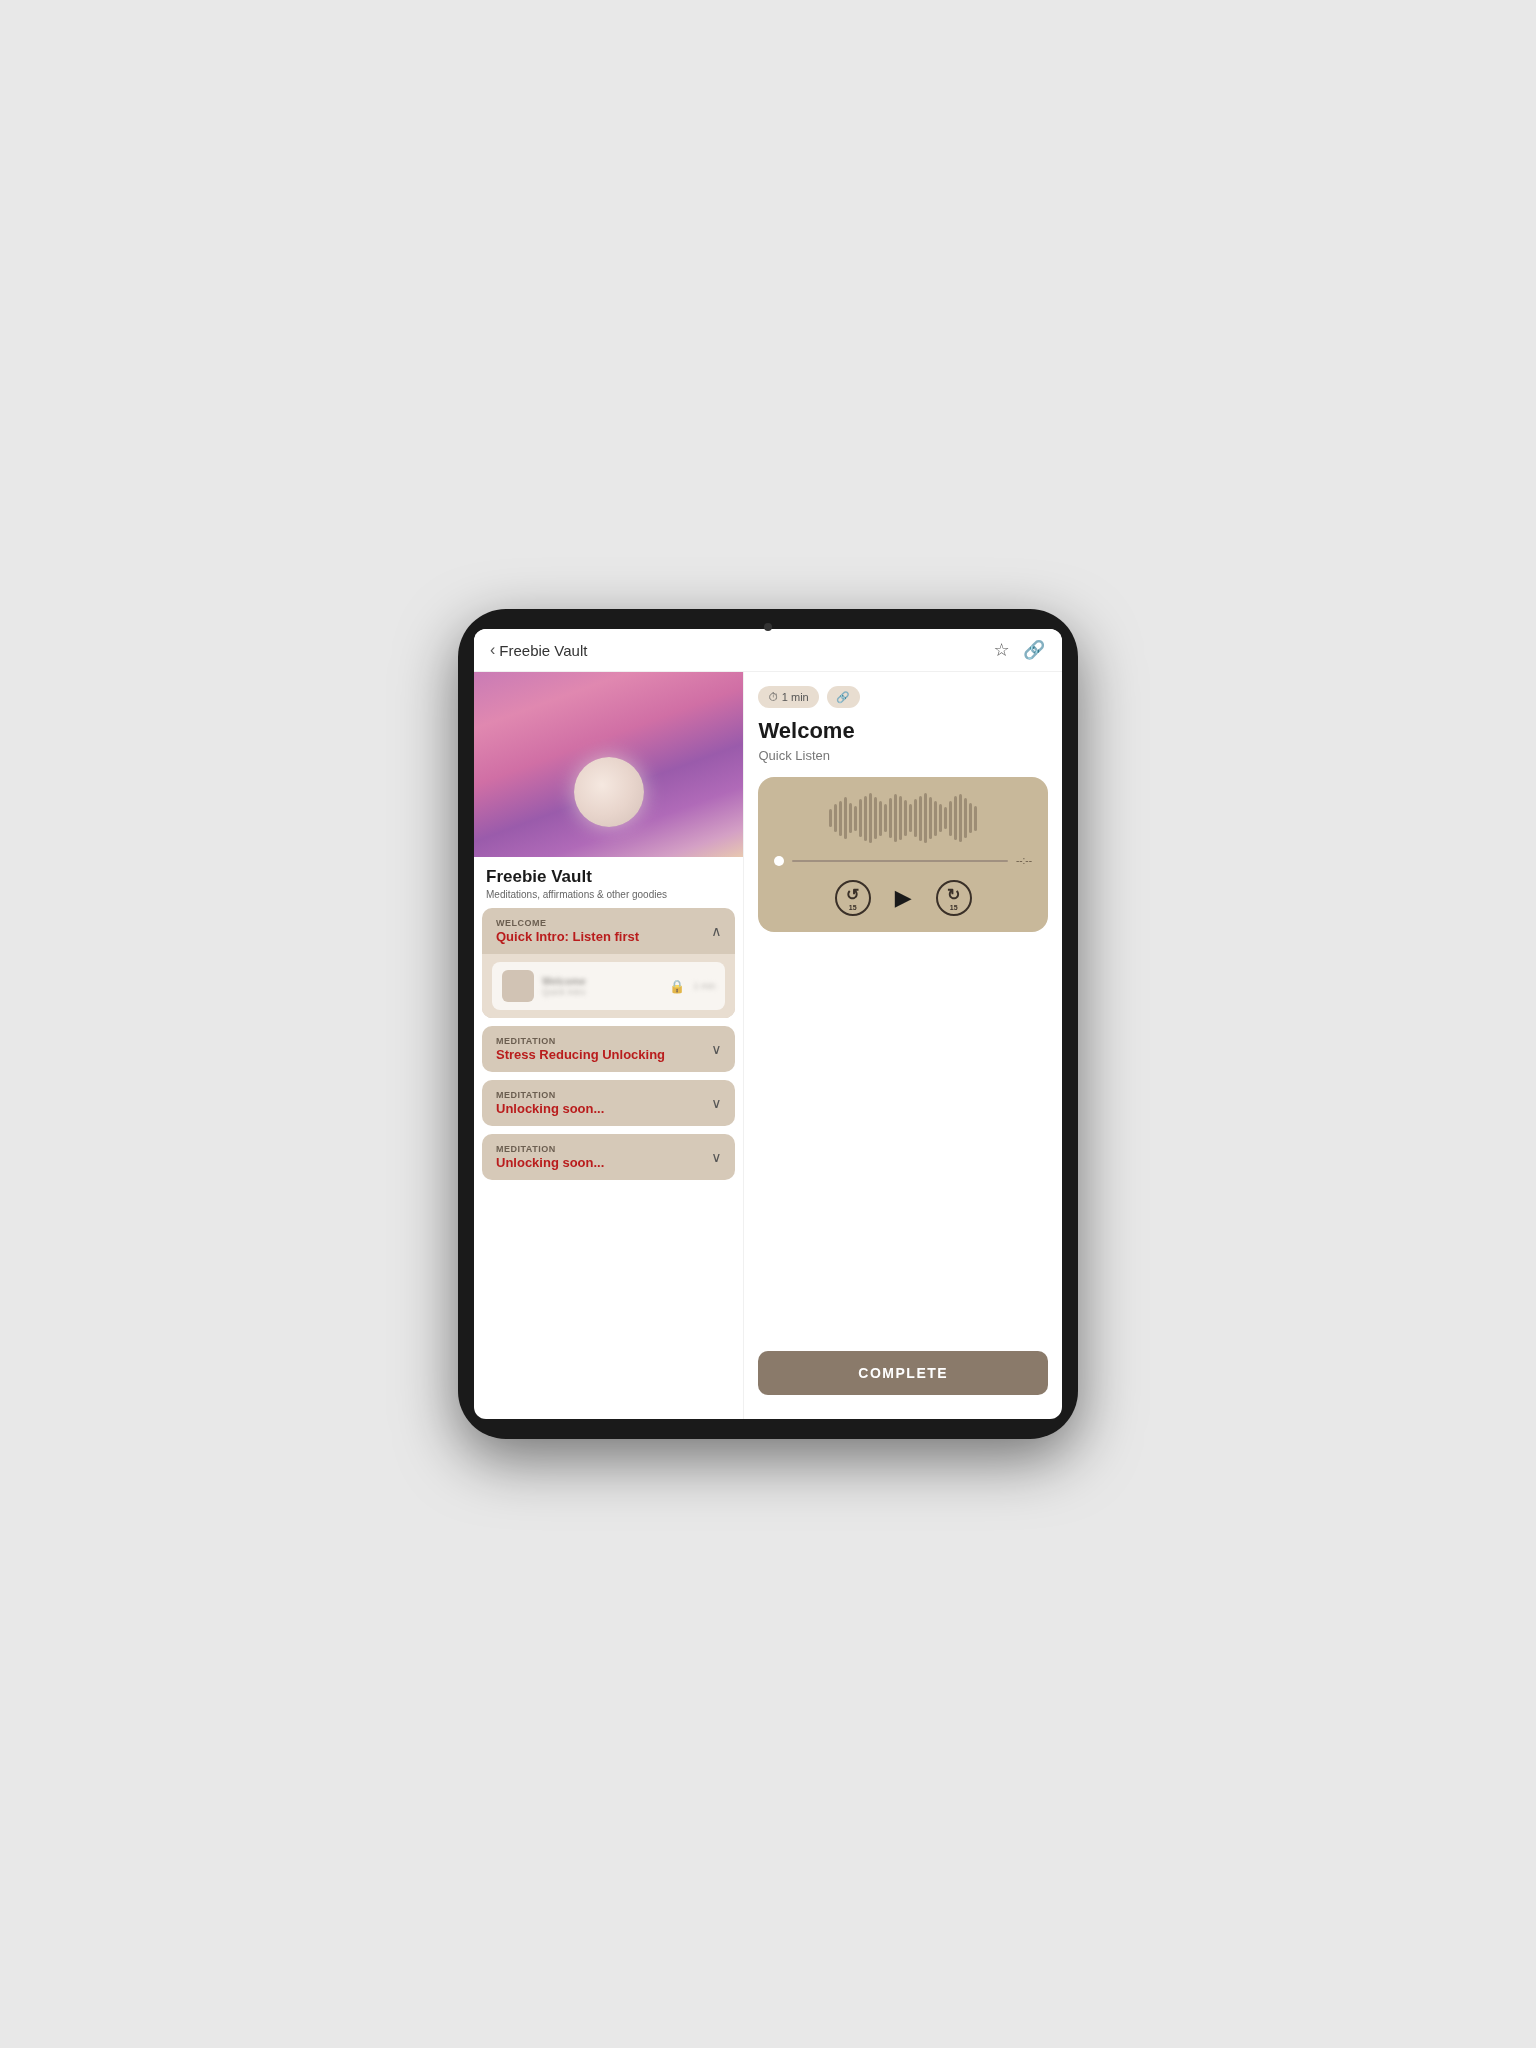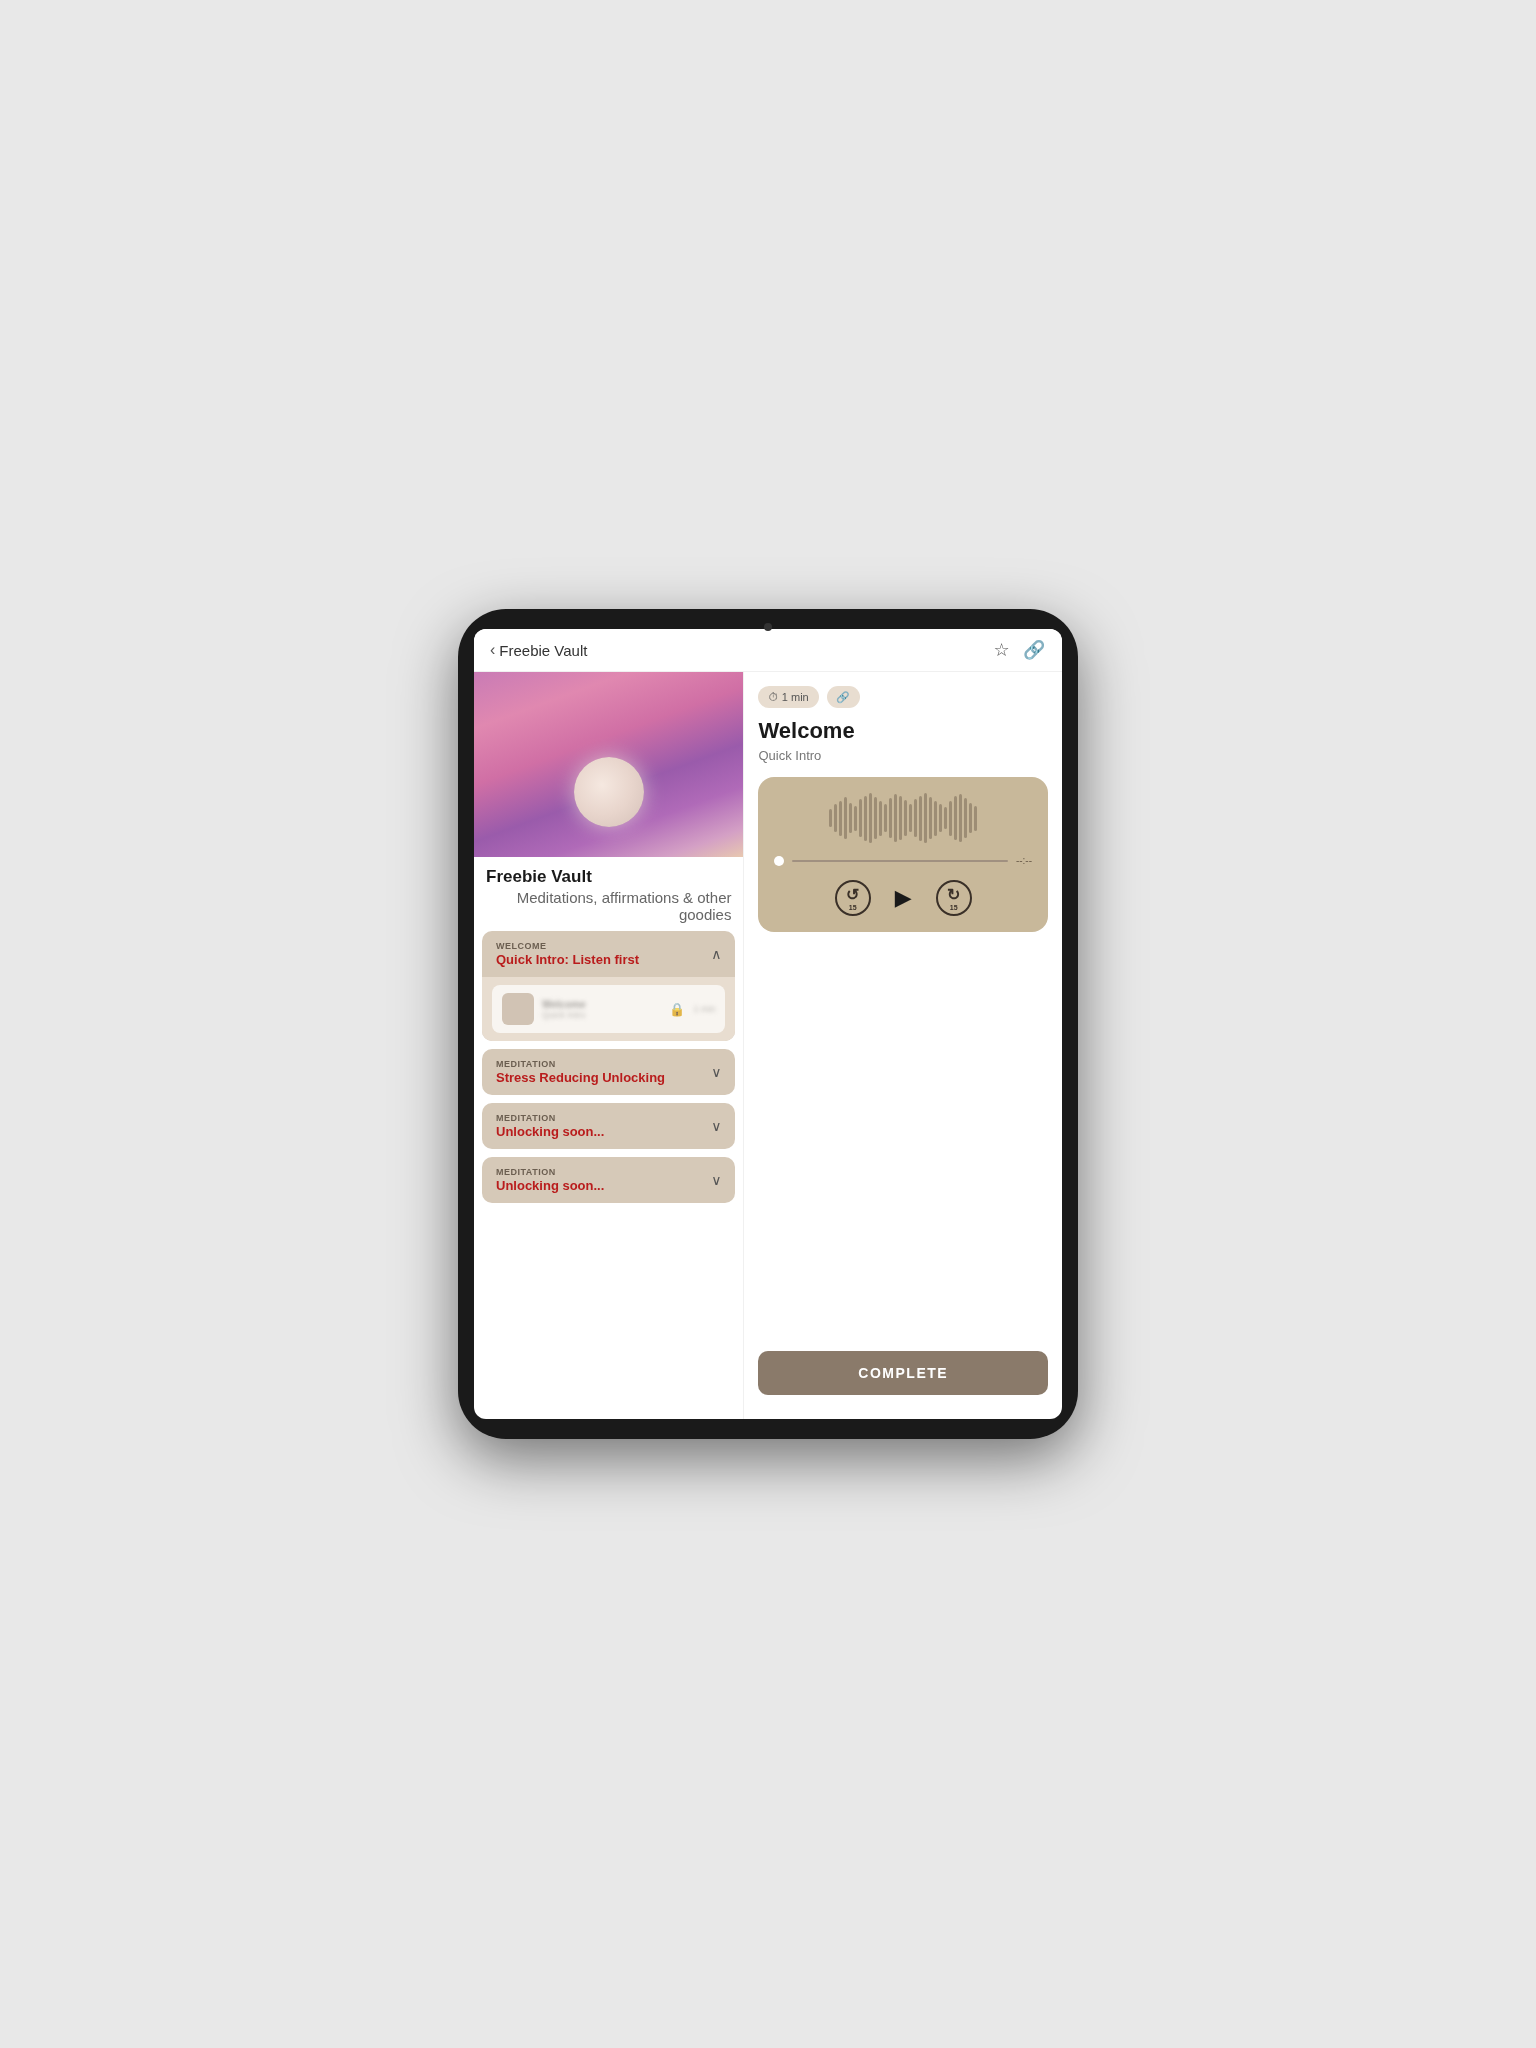--- a/index.html
+++ b/index.html
@@ -124,24 +124,23 @@
       padding: 10px 12px 8px;
     }
 
     .vault-title {
       font-size: 17px;
       font-weight: 700;
       color: #1a1a1a;
     }
 
     .vault-subtitle {
-      font-size: 15px;
+      font-size: 10px;
       color: #666;
       margin-top: 2px;
-      text-align: right;
     }
 
     
     .accordion-section {
       padding: 0 8px;
     }
 
     .accordion-item {
       background: #d6c9b8;
       border-radius: 10px;
@@ -489,21 +488,21 @@
           <div class="meta-badge">
             <span class="meta-badge-icon">⏱</span>
             <span>1 min</span>
           </div>
           <div class="meta-badge">
             <span>🔗</span>
           </div>
         </div>
 
         <div class="content-title">Welcome</div>
-        <div class="content-subtitle">Quick Intro</div>
+        <div class="content-subtitle">Quick Listen</div>
 
         <div class="audio-player">
 
           <div class="waveform" id="waveform-container">
           <div class="wave-bar" style="height: 18px;"></div>
               <div class="wave-bar" style="height: 28px;"></div>
               <div class="wave-bar" style="height: 35px;"></div>
               <div class="wave-bar" style="height: 42px;"></div>
               <div class="wave-bar" style="height: 30px;"></div>
               <div class="wave-bar" style="height: 25px;"></div>

